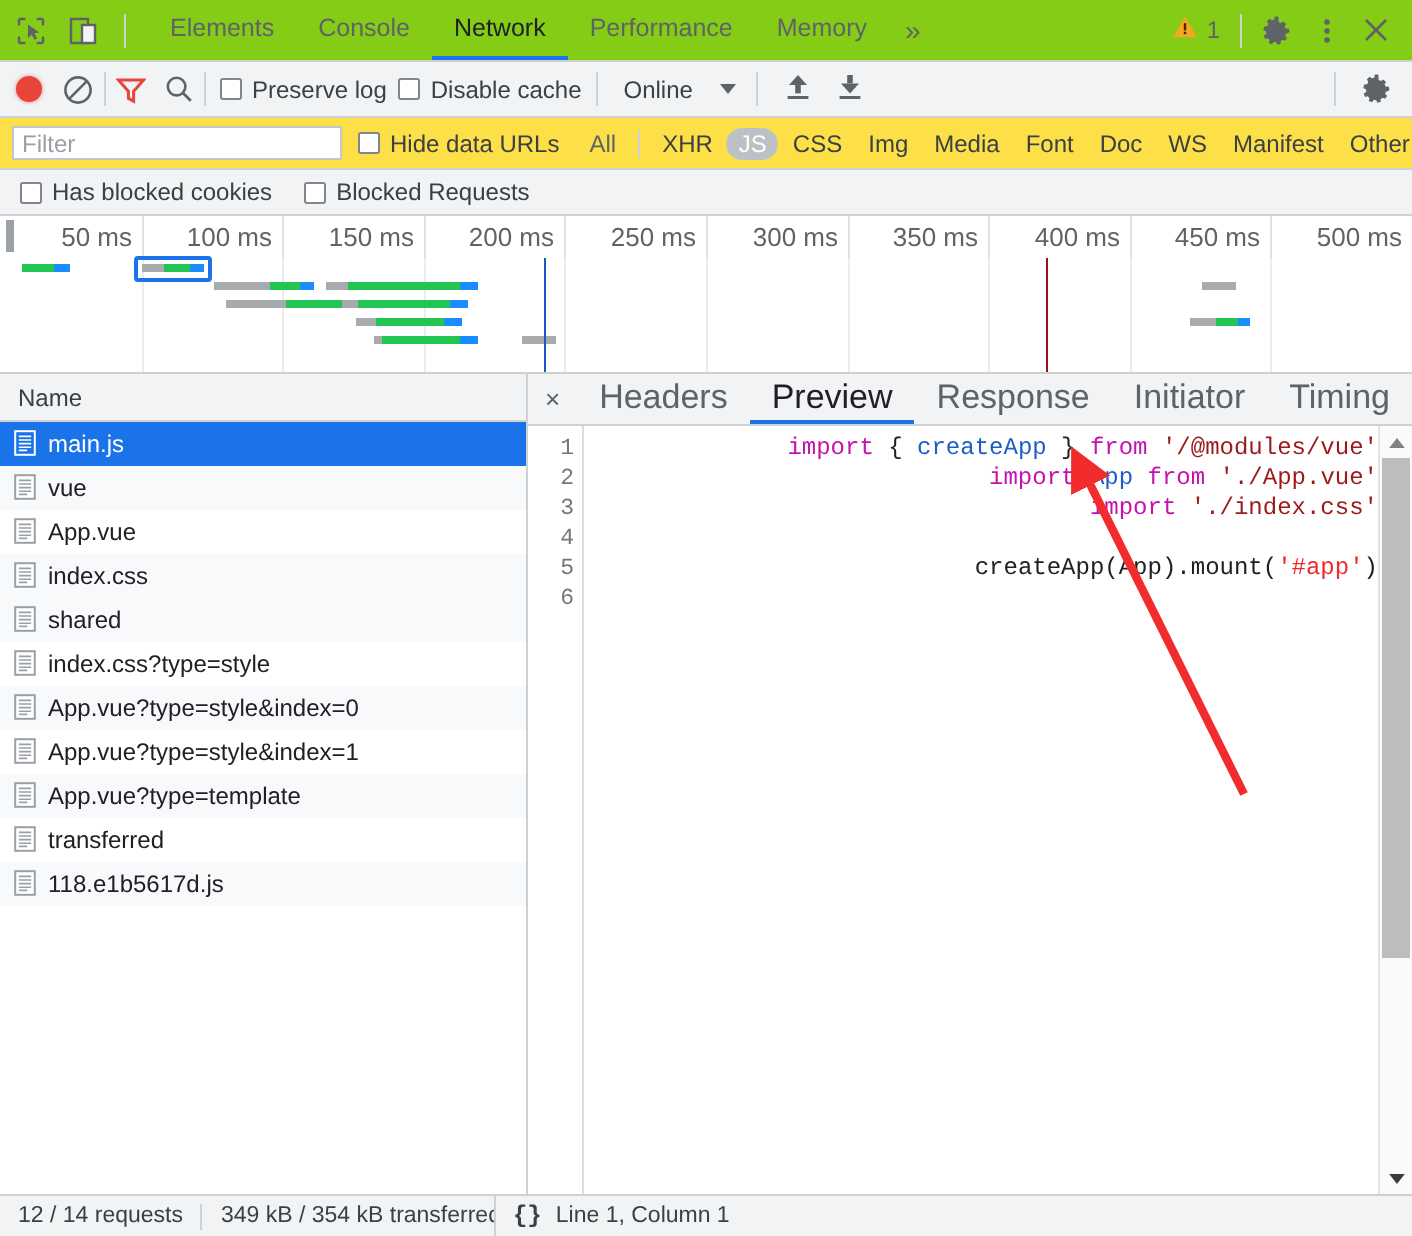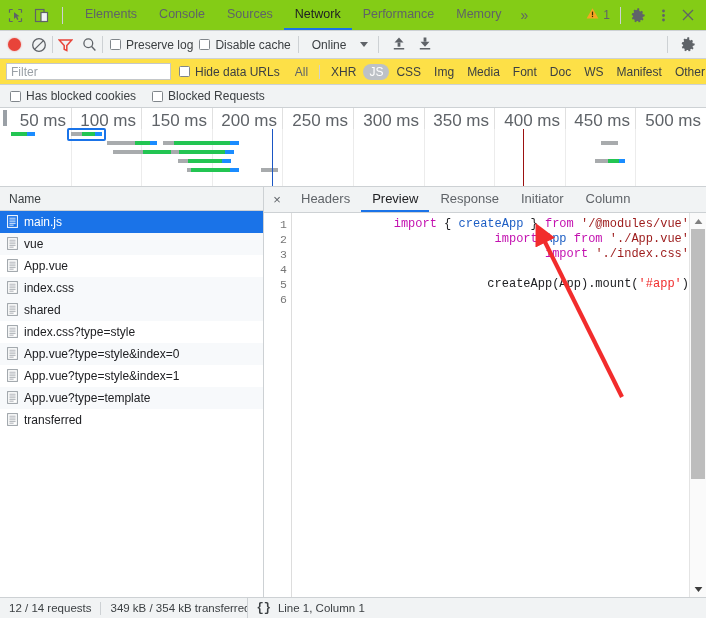--- a/index.html
+++ b/index.html
@@ -107,21 +107,21 @@
   
   .overview {
     height: 78px; min-height: 78px;
     background: #fff;
     border-bottom: 1px solid #cdd1d4;
     position: relative; overflow: hidden;
   }
   .ov-ruler { position: absolute; left: 0; top: 0; right: 0; height: 21px; }
   .ov-tick-line { position: absolute; top: 0; bottom: 0; width: 1px; background: #e0e0e0; }
   .ov-tick-lbl {
-    position: absolute; top: 3px; font-size: 17px; color: #5f6368;
+    position: absolute; top: 3px; font-size: 13px; color: #5f6368;
     transform: translateX(-100%); padding-right: 5px; white-space: nowrap;
   }
   .ov-left-mark { position:absolute; left:3px; top:2px; width:4px; height:16px; background:#9aa0a6; }
   .ov-bars { position: absolute; left: 0; right: 0; top: 21px; bottom: 0; }
   .ovbar { position: absolute; height: 4px; border-radius: 1px; }
   .ov-seg { position: absolute; top:0; height: 4px; }
   .ev-line { position: absolute; top: 21px; bottom: 0; width: 1px; }
   .ov-sel-box {
     position: absolute; border: 2px solid #1a73e8; border-radius: 2px;
     box-sizing: border-box;
@@ -157,21 +157,21 @@
   .detail-tabs {
     height: 25px; min-height: 25px; display: flex; align-items: stretch;
     background: #f1f3f4; border-bottom: 1px solid #cdd1d4;
   }
   .dt-close {
     width: 26px; display: flex; align-items: center; justify-content: center;
     color: #5f6368; font-size: 13px; cursor: pointer;
   }
   .dtab {
     padding: 0 11px; display: flex; align-items: center; cursor: pointer;
-    color: #5f6368; font-size: 13px; border-bottom: 2px solid transparent;
+    color: #5f6368; font-size: 17px; border-bottom: 2px solid transparent;
     white-space: nowrap;
   }
   .dtab.active { color: #202124; border-bottom: 2px solid #1a73e8; }
 
   .code-wrap { flex: 1; display: flex; min-height: 0; position: relative; overflow: hidden; }
   .code-area { flex: 1; display: flex; font-family: "Liberation Mono", monospace; font-size: 12px; min-width: 0; }
   .gutter {
     width: 28px; min-width: 28px; text-align: right;
     padding: 4px 4px 0 0; color: #777; background: #fff;
     border-right: 1px solid #ddd; box-sizing: border-box;
@@ -232,21 +232,20 @@
         <svg width="17" height="17" viewBox="0 0 17 17">
           <rect x="2.5" y="2.5" width="8.5" height="12" stroke="#5f6368" stroke-width="1.2" fill="none"></rect>
           <rect x="8" y="5.5" width="6.5" height="9" stroke="#5f6368" stroke-width="1.2" fill="#f1f3f4"></rect>
         </svg>
       </span>
       <span class="sep-v"></span>
     </div>
     <div class="panel-tabs">
       <div class="ptab">Elements</div>
       <div class="ptab">Console</div>
-      <div class="ptab">Sources</div>
       <div class="ptab active">Network</div>
       <div class="ptab">Performance</div>
       <div class="ptab">Memory</div>
       <div class="ptab-more">»</div>
     </div>
     <div class="tb-right">
       <span class="warn-group">
         <span>
           <svg width="13" height="13" viewBox="0 0 13 13">
             <path d="M6.5 1.2 L12.4 11.6 H0.6 Z" fill="#f5a623"></path>
@@ -537,31 +536,38 @@
               </svg></span>
             <span class="req-name">App.vue?type=template</span>
           </div>
           <div class="req-row">
             <span class="doc-ico"><svg width="11" height="13" viewBox="0 0 11 13">
                 <rect x="0.6" y="0.6" width="9.8" height="11.8" fill="#ffffff" stroke="#9aa0a6" stroke-width="1"></rect>
                 <path d="M2.4 3.2h6.2M2.4 5h6.2M2.4 6.8h6.2M2.4 8.6h6.2M2.4 10.2h4.2" stroke="#9aa0a6" stroke-width="0.8"></path>
               </svg></span>
             <span class="req-name">transferred</span>
           </div>
+          <div class="req-row alt">
+            <span class="doc-ico"><svg width="11" height="13" viewBox="0 0 11 13">
+                <rect x="0.6" y="0.6" width="9.8" height="11.8" fill="#ffffff" stroke="#9aa0a6" stroke-width="1"></rect>
+                <path d="M2.4 3.2h6.2M2.4 5h6.2M2.4 6.8h6.2M2.4 8.6h6.2M2.4 10.2h4.2" stroke="#9aa0a6" stroke-width="0.8"></path>
+              </svg></span>
+            <span class="req-name">118.e1b5617d.js</span>
+          </div>
         </div>
     </div>
 
     <div class="detail-pane">
       <div class="detail-tabs">
         <div class="dt-close">×</div>
         <div class="dtab">Headers</div>
         <div class="dtab active">Preview</div>
         <div class="dtab">Response</div>
         <div class="dtab">Initiator</div>
-        <div class="dtab">Column</div>
+        <div class="dtab">Timing</div>
       </div>
       <div class="code-wrap">
         <div class="code-area">
           <div class="gutter" id="gutter">
               <div>1</div>
               <div>2</div>
               <div>3</div>
               <div>4</div>
               <div>5</div>
               <div>6</div>

